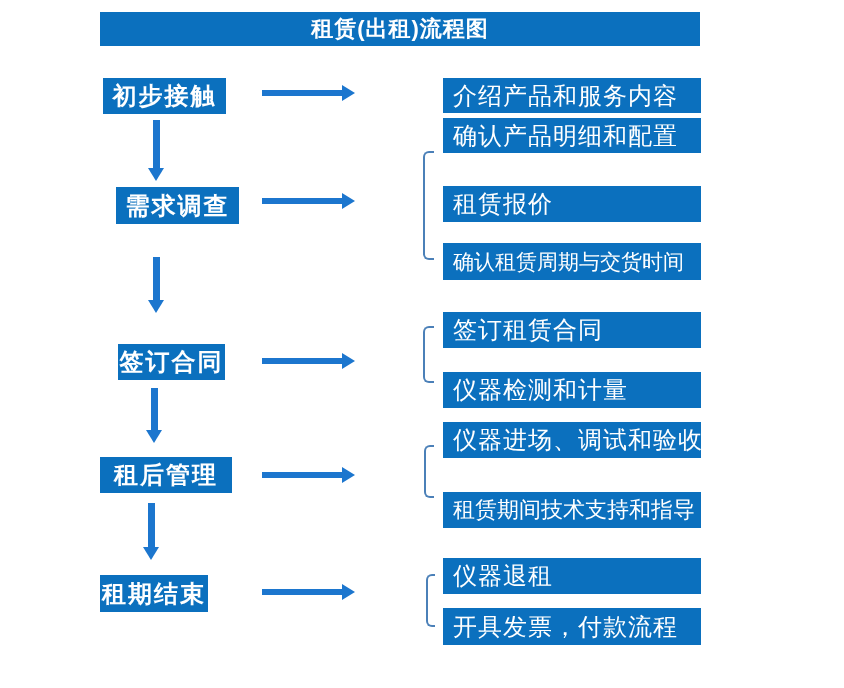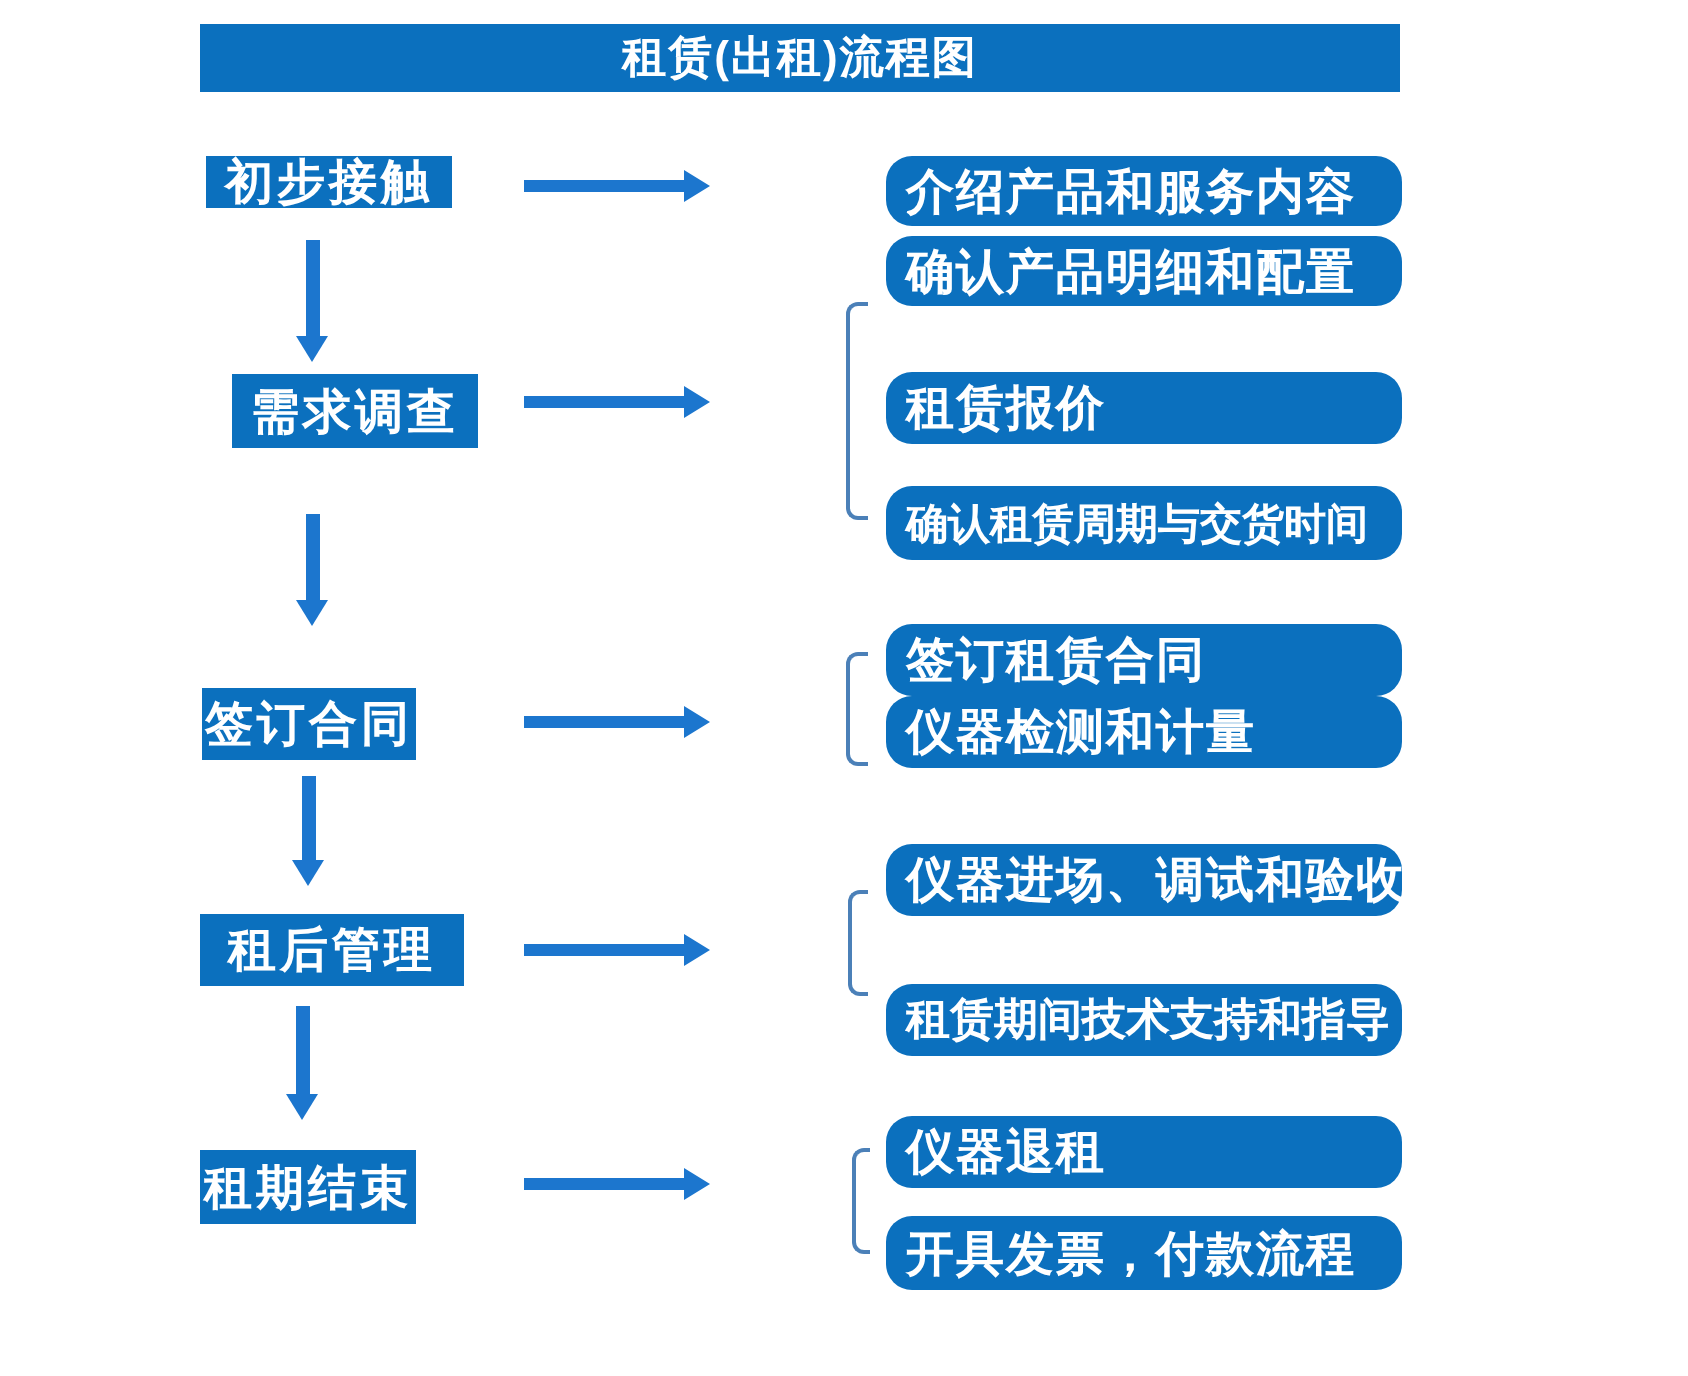--- a/index.html
+++ b/index.html
@@ -23,42 +23,41 @@
     display:flex;align-items:center;justify-content:center;
     font-size:22px;font-weight:700;letter-spacing:1px;
   }
   .stage-box{
     position:absolute;
     background:var(--box-fill);color:var(--text);
     display:flex;align-items:center;justify-content:center;
     font-size:24px;font-weight:700;letter-spacing:2px;
     white-space:nowrap;
   }
-  .stage-1{left:103px;top:78px;width:123px;height:26px;}
+  .stage-1{left:103px;top:78px;width:123px;height:36px;}
   .stage-2{left:116px;top:187px;width:123px;height:37px;}
-  .stage-3{left:101px;top:344px;width:107px;height:36px;}
+  .stage-3{left:118px;top:344px;width:107px;height:36px;}
   .stage-4{left:100px;top:457px;width:132px;height:36px;}
   .stage-5{left:100px;top:575px;width:108px;height:37px;}
   .detail-box{
     position:absolute;left:443px;width:258px;
     background:var(--box-fill);color:var(--text);
     display:flex;align-items:center;
     padding-left:10px;
-    font-size:24px;font-weight:700;letter-spacing:1px;
+    font-size:24px;font-weight:400;letter-spacing:1px;
     white-space:nowrap;
-    border-radius:13px;
   }
   .detail-box.long{font-size:21px;letter-spacing:0;}
   .detail-box.medium{font-size:22px;letter-spacing:0;}
   .d1{top:78px;height:35px;}
   .d2{top:118px;height:35px;}
   .d3{top:186px;height:36px;}
   .d4{top:243px;height:37px;}
   .d5{top:312px;height:36px;}
-  .d6{top:348px;height:36px;text-align:right;}
+  .d6{top:372px;height:36px;text-align:right;}
   .d7{top:422px;height:36px;}
   .d8{top:492px;height:36px;}
   .d9{top:558px;height:36px;}
   .d10{top:608px;height:37px;}
   .h-arrow{position:absolute;left:262px;width:93px;height:16px;}
   .h-arrow .stem{position:absolute;left:0;top:5px;right:11px;height:6px;background:var(--arrow);}
   .h-arrow .head{position:absolute;right:0;top:0;width:0;height:0;
     border-top:8px solid transparent;border-bottom:8px solid transparent;
     border-left:13px solid var(--arrow);}
   .ha-1{top:85px;}

